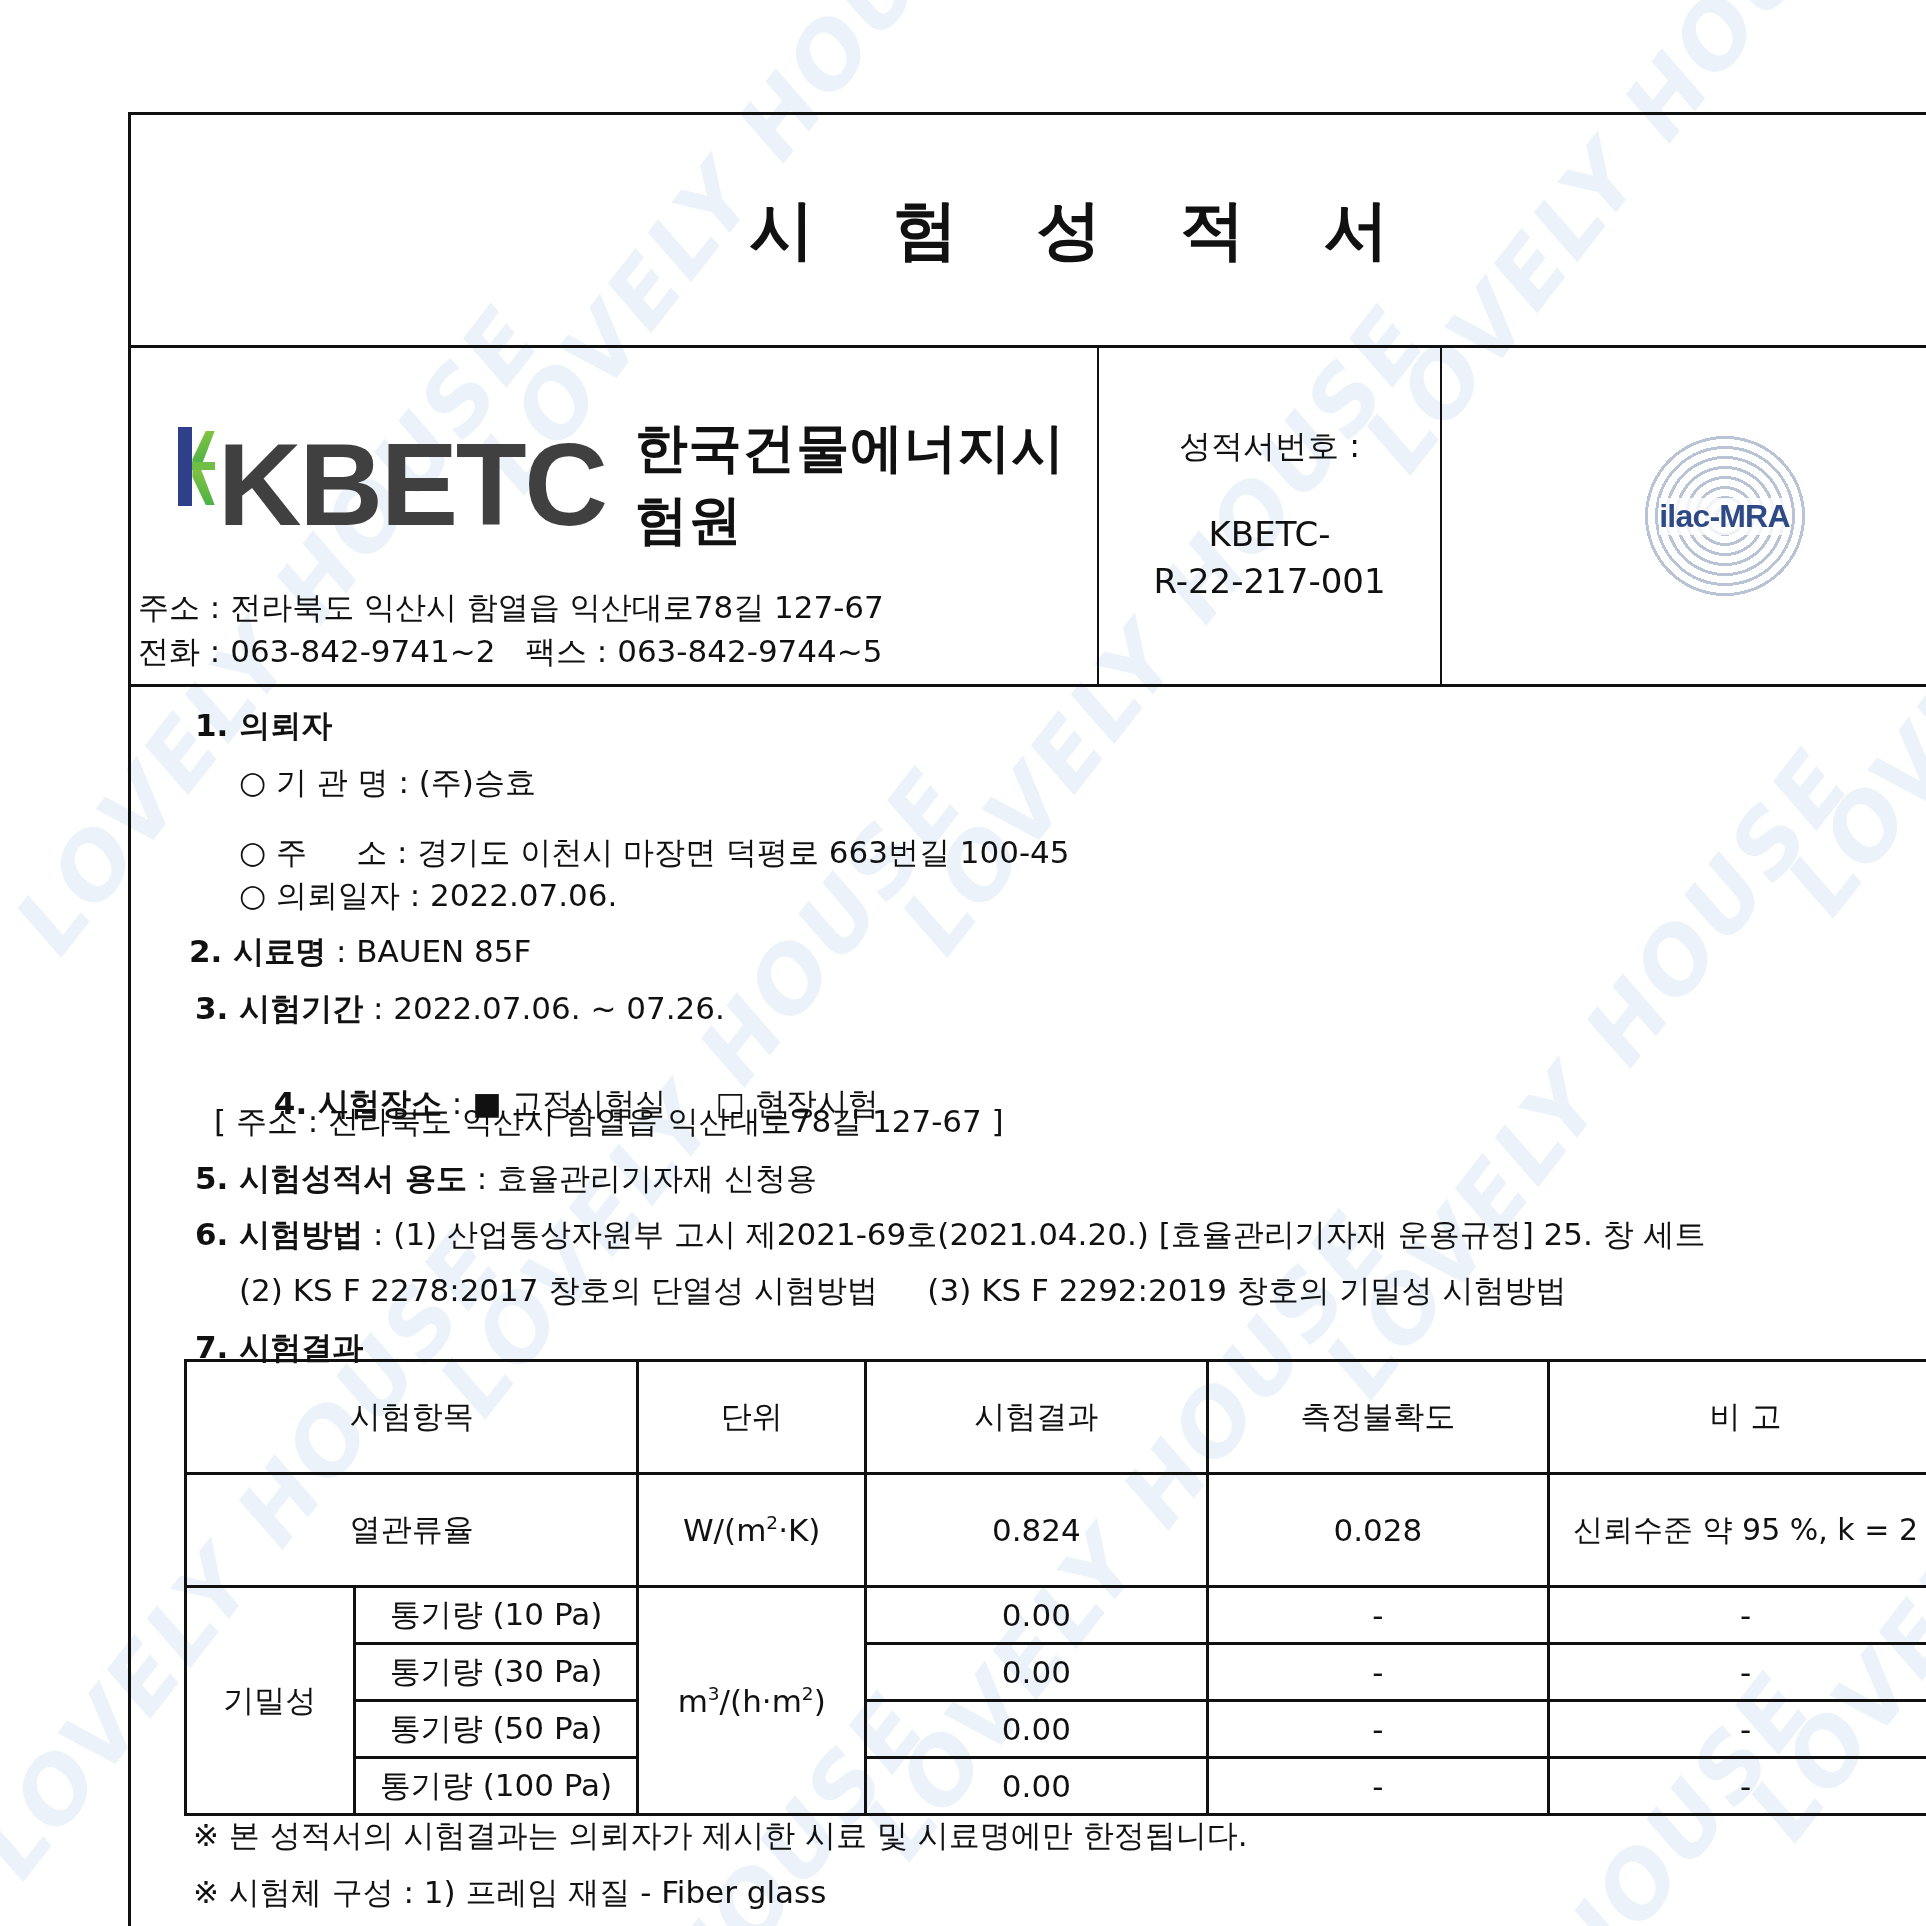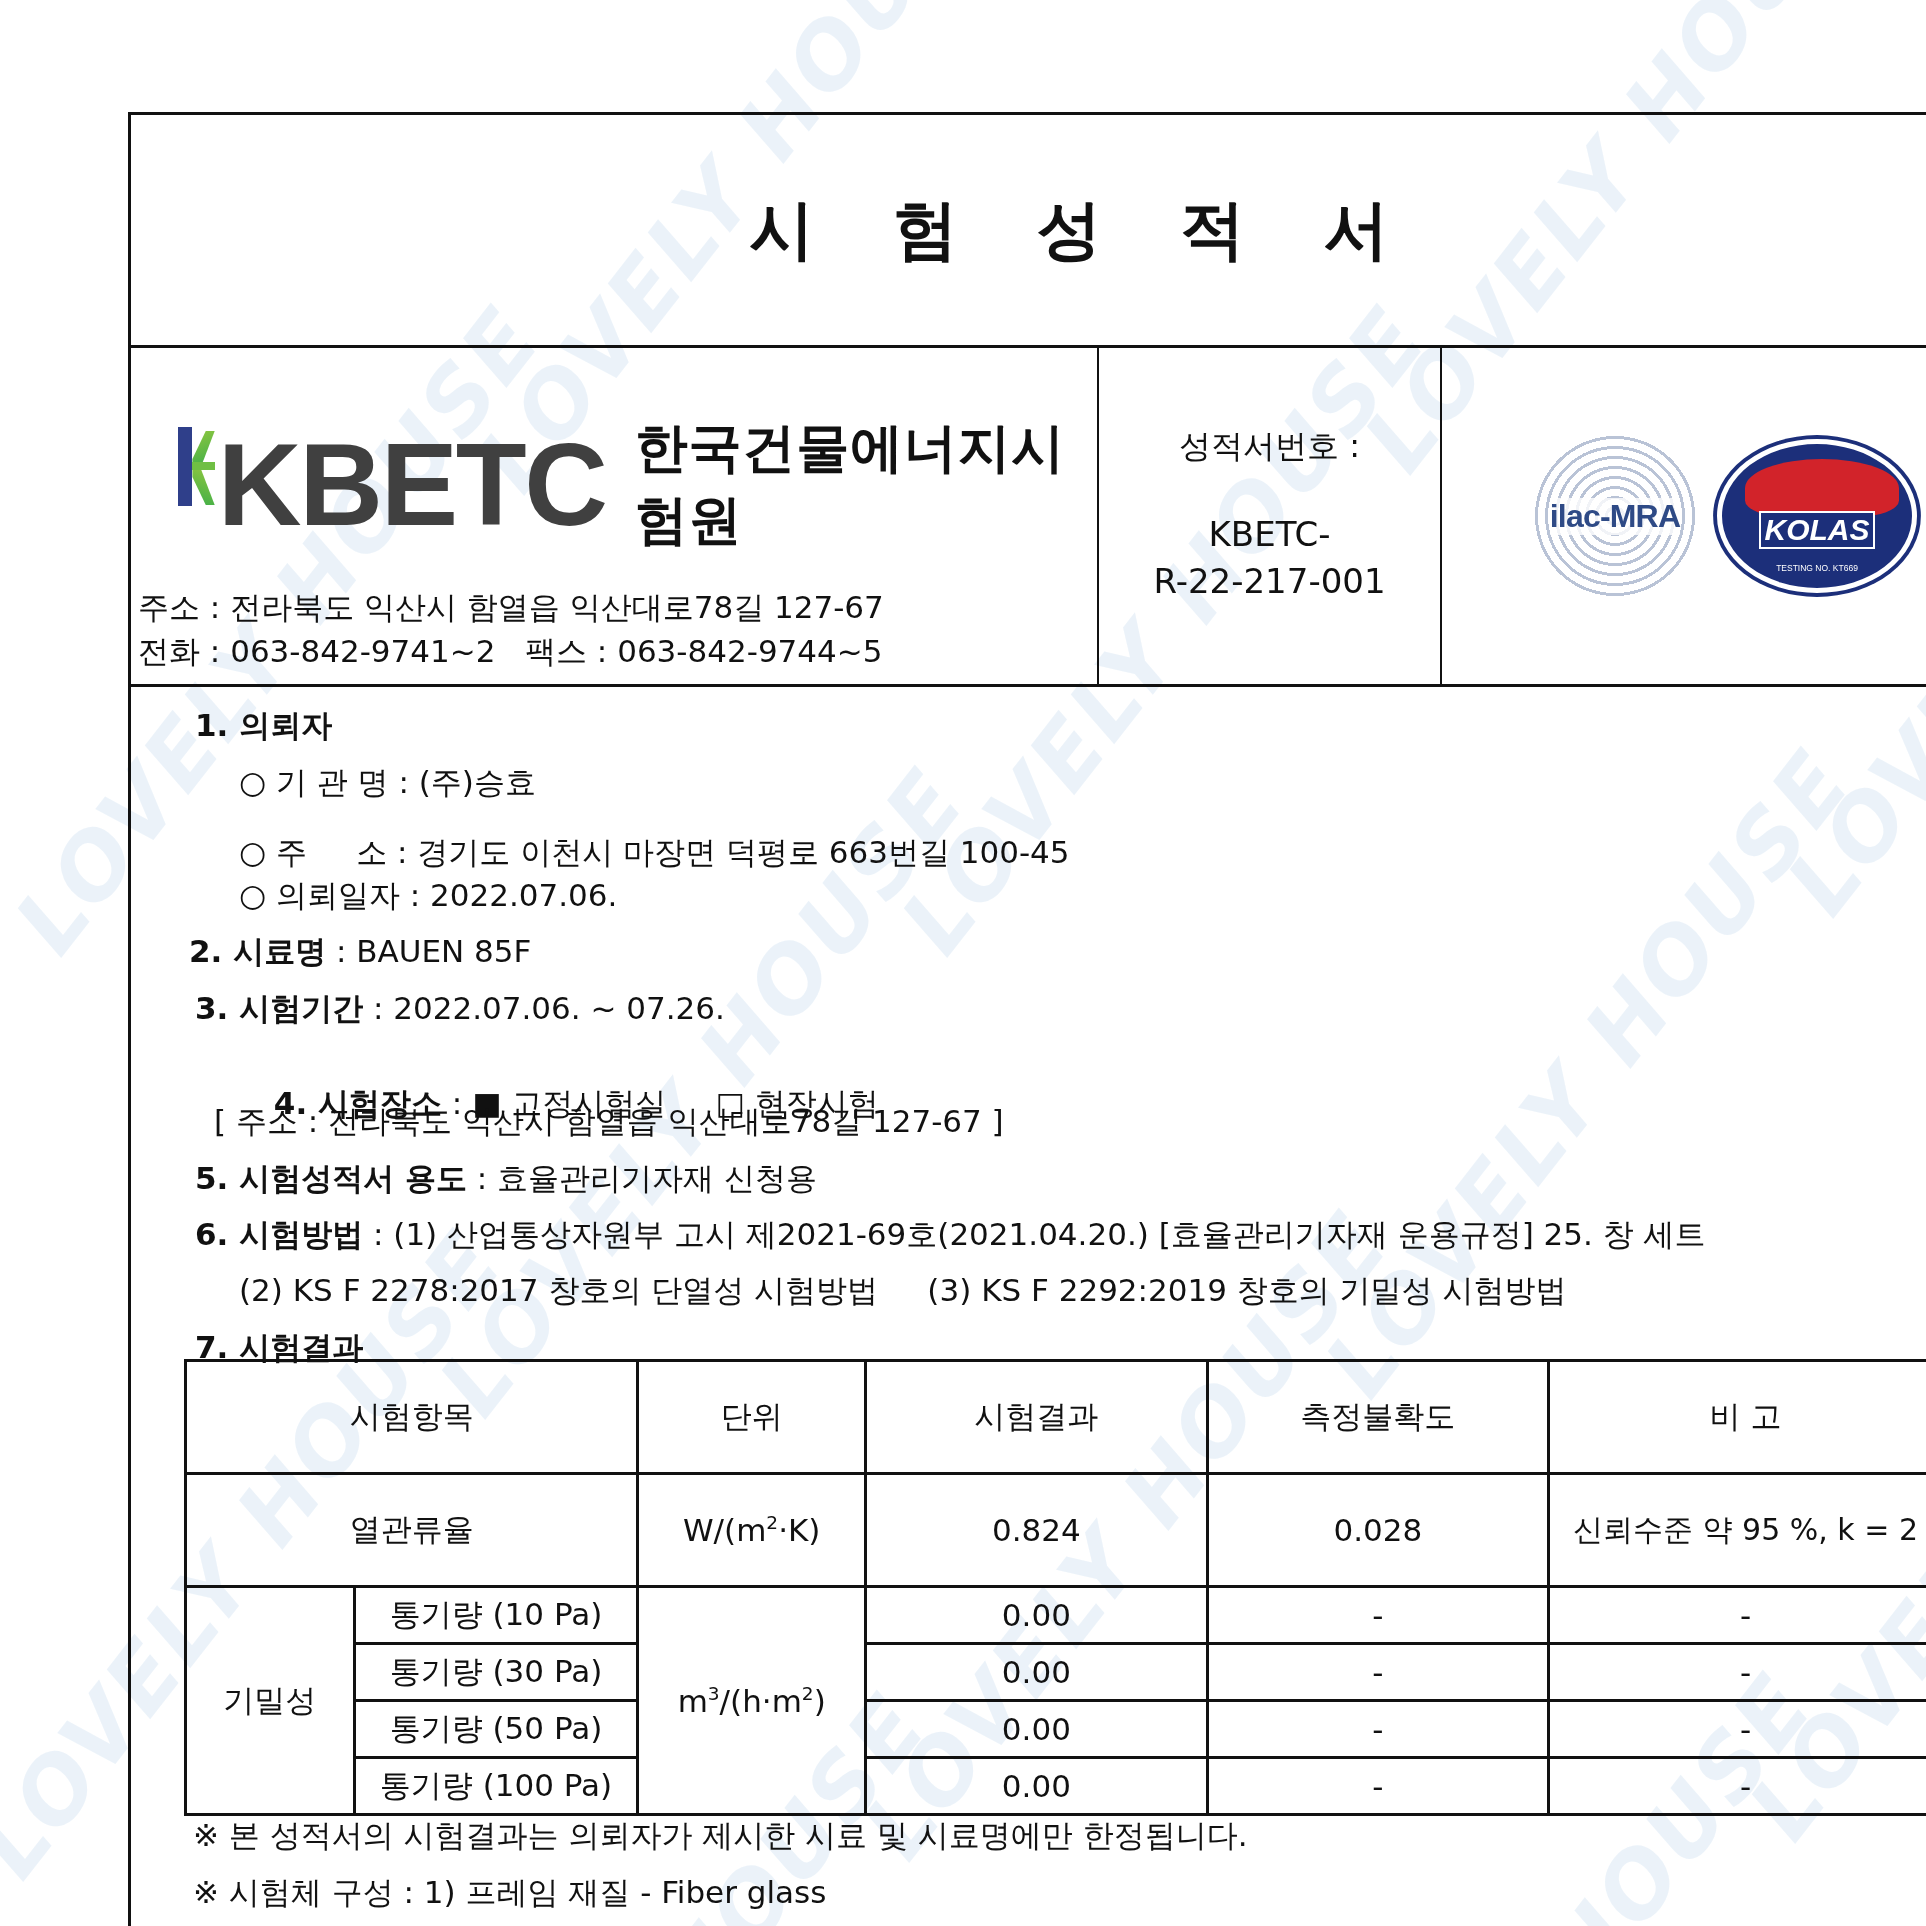--- a/index.html
+++ b/index.html
@@ -116,25 +116,20 @@
         <div class="certno-label">성적서번호 :</div>
         <div class="certno-val">
           <div>KBETC-</div>
           <div>R-22-217-001</div>
         </div>
       </div>
 
       <div class="hdr-right">
         <div class="seal ilac">
           <span class="ilac-txt">ilac-MRA</span>
-        </div>
-        <div class="seal kolas">
-          <div class="kolas-red"></div>
-          <span class="kolas-txt">KOLAS</span>
-          <div class="kolas-sub">TESTING NO. KT669</div>
         </div>
       </div>
     </div>
 
     <div class="body">
 
       <div class="line b" style="left:64px;top:19px;">1. 의뢰자</div>
       <div class="line" style="left:108px;top:76px;white-space:pre;">○ 기 관 명 : (주)승효</div>
       <div class="line" style="left:108px;top:146px;white-space:pre;">○ 주     소 : 경기도 이천시 마장면 덕평로 663번길 100-45</div>
       <div class="line" style="left:108px;top:189px;">○ 의뢰일자 : 2022.07.06.</div>

